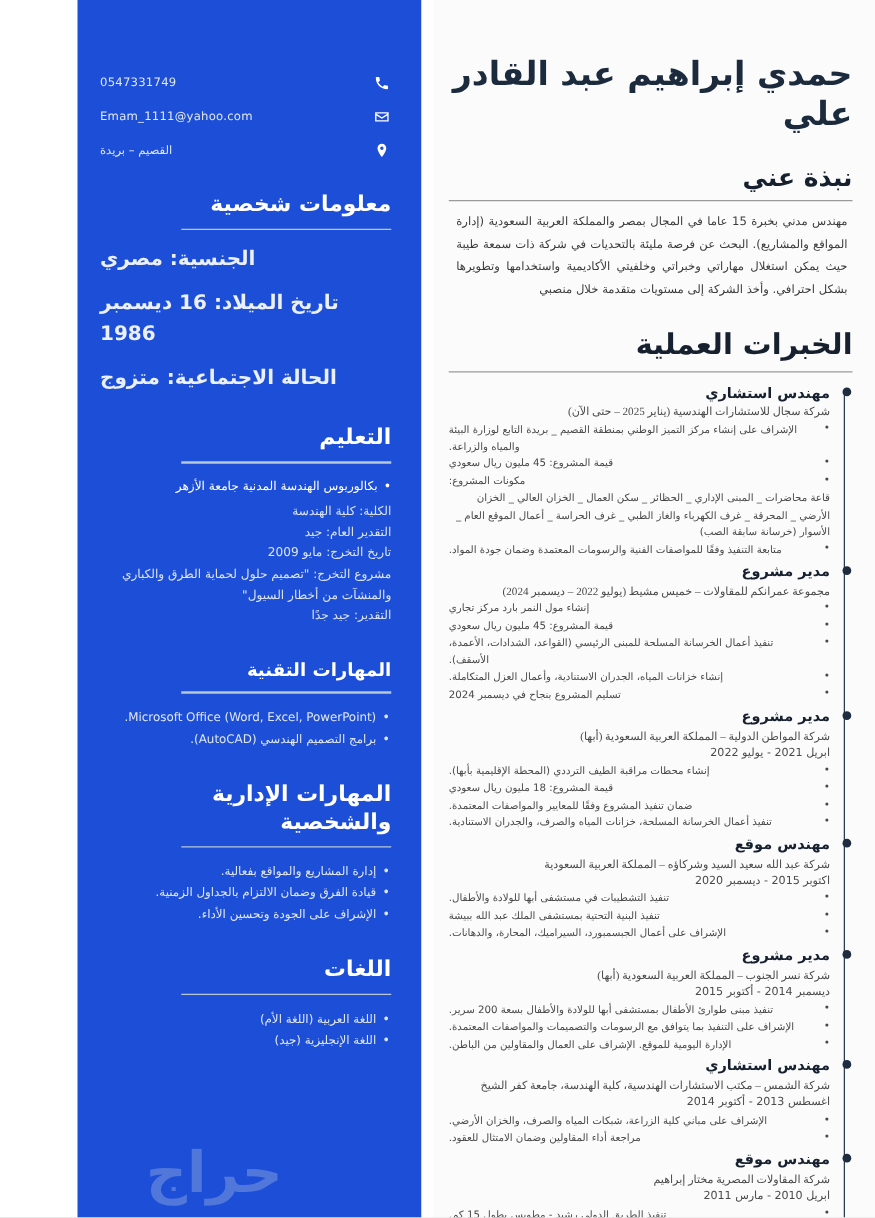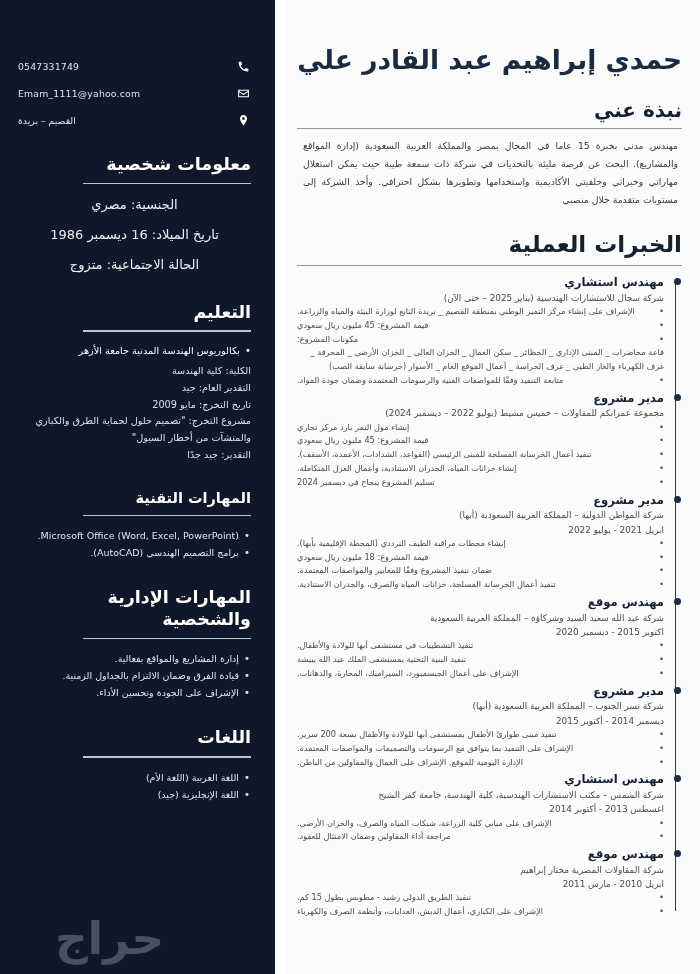--- a/index.html
+++ b/index.html
@@ -12,21 +12,21 @@
   .page {
     position:relative;
     width:700px; height:974px;
     background:#ffffff;
     display:flex;
     flex-direction:row;
   }
   
   .main {
     position:relative;
-    width:425px;
+    width:363px;
     height:974px;
     background:#fbfbfb;
     padding:0 18px 0 22px;
     overflow:hidden;
   }
   .main::before{
     content:"";
     position:absolute; left:0; top:0; bottom:0; width:10px;
     background:#ffffff;
   }
@@ -85,20 +85,21 @@
     font-size:11.6px;
     font-weight:700;
     color:#16202e;
     line-height:1.45;
   }
   .job-company {
     text-align:right;
     font-size:8.9px;
     color:#4a4a4a;
     line-height:1.6;
+    font-family:Liberation Serif, serif;
   }
   .job-date {
     text-align:right;
     font-size:8.9px;
     color:#4a4a4a;
     line-height:1.6;
   }
   ul.job-bullets { list-style:none; margin:0; padding:0; }
   ul.job-bullets li {
     position:relative;
@@ -118,21 +119,21 @@
     font-size:8.2px;
     color:#4a4a4a;
     line-height:1.68;
     padding-right:0;
   }
   
   .sidebar {
     position:relative;
     width:275px;
     height:974px;
-    background:#0f172a;
+    background:#1d4ed8;
     color:#e8eef3;
     padding:0 24px 0 18px;
     overflow:hidden;
   }
   .contact {
     margin-top:58px;
   }
   .contact-row {
     display:flex;
     flex-direction:row;
@@ -167,23 +168,23 @@
     line-height:1.25;
   }
   .side-head.sm { font-size:14.5px; }
   .side-rule {
     height:1.3px;
     background:#b9c7d4;
     margin:7px 0 11px auto;
     width:168px;
   }
   .side-line {
-    text-align:center;
-    font-size:13px;
-    font-weight:400;
+    text-align:left;
+    font-size:16px;
+    font-weight:700;
     color:#eaf0f5;
     line-height:1.55;
     margin-bottom:10px;
   }
   .edu-item {
     position:relative;
     text-align:right;
     font-size:9.7px;
     font-weight:400;
     color:#ffffff;

